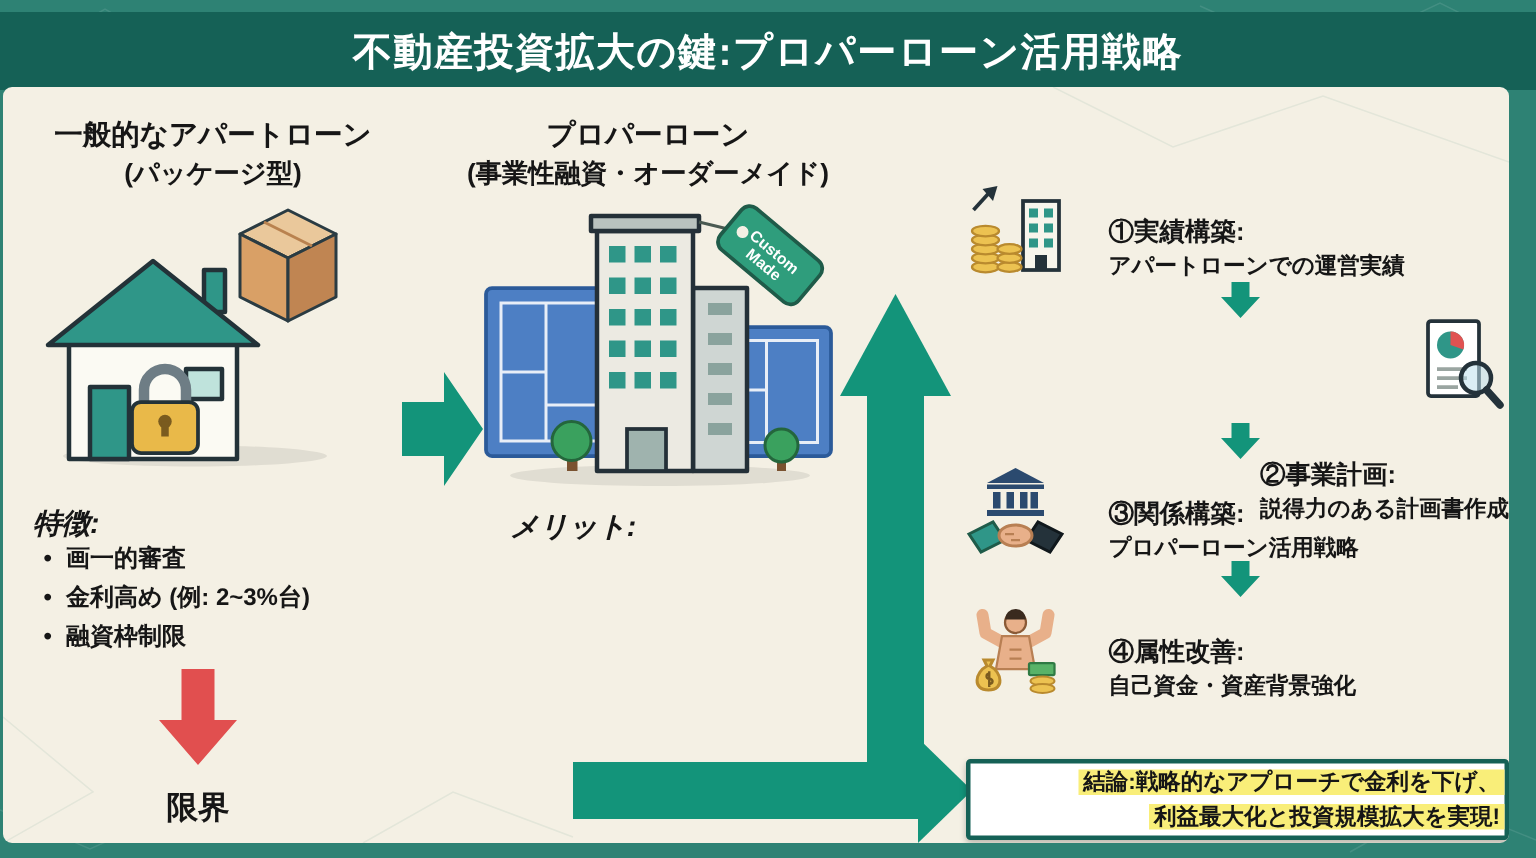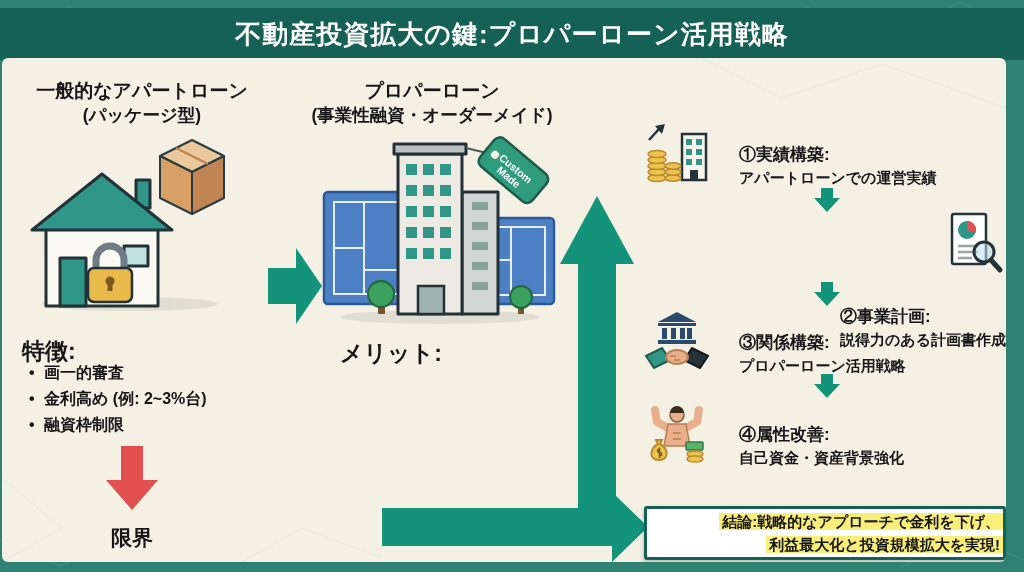--- a/index.html
+++ b/index.html
@@ -13,21 +13,21 @@
 
   .content { position: absolute; left: 2px; top: 58px; width: 1004px; height: 504px;
              background: #f4f0e4; border-radius: 6px; overflow: hidden; }
 
   .abs { position: absolute; }
 
   .col-heading { text-align: center; font-weight: 800; line-height: 25px; }
   .col-heading .l1 { font-size: 19px; }
   .col-heading .l2 { font-size: 17.5px; }
 
-  .section-label { font-size: 23px; font-weight: 800; }
+  .section-label { font-size: 19px; font-weight: 800; font-style: italic; }
   ul.plain { list-style: none; margin: 0; padding: 0; }
   ul.plain li { position: relative; padding-left: 18px; font-size: 16px; font-weight: 700; line-height: 26px; white-space: nowrap; }
   ul.plain li::before { content: "•"; position: absolute; left: 3px; }
 
   .limit-label { font-size: 21px; font-weight: 800; text-align: center; }
 
   .tag-text { color: #ffffff; font-size: 10.5px; font-weight: 800; line-height: 11px; text-align: center;
               transform: rotate(40deg); transform-origin: center; }
 
   .right-heading { font-size: 18.5px; font-weight: 800; text-align: center; }

